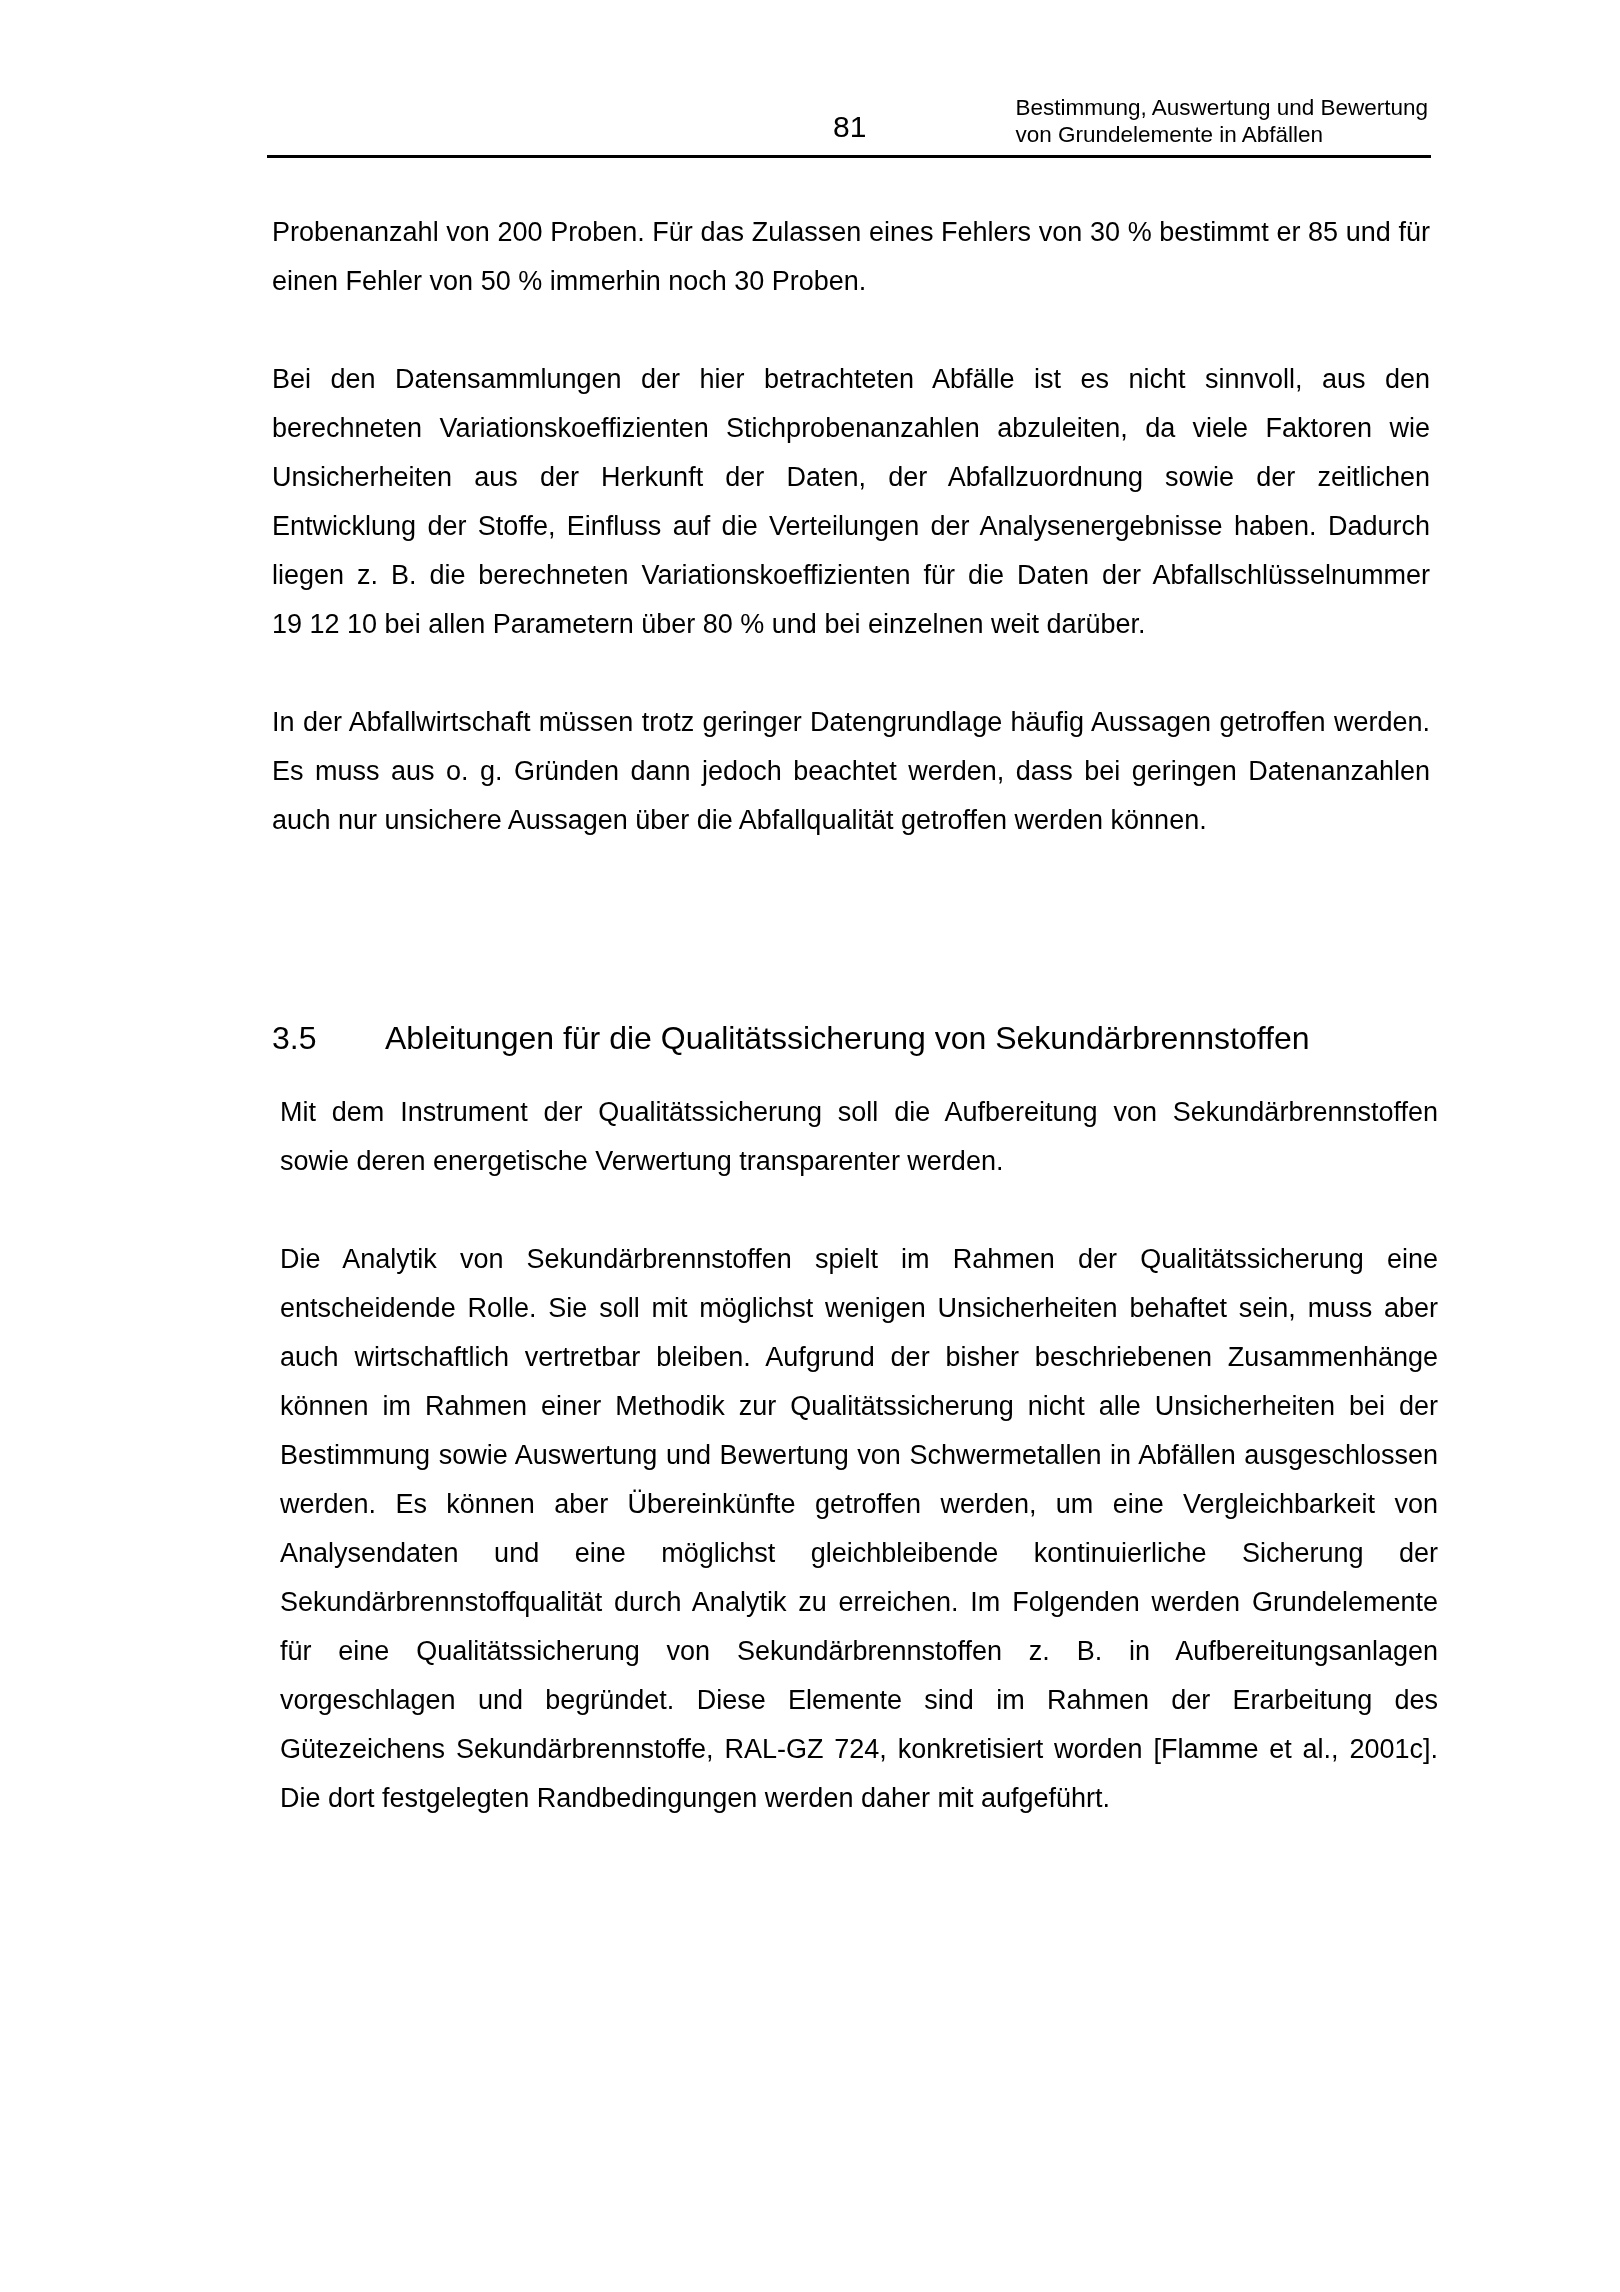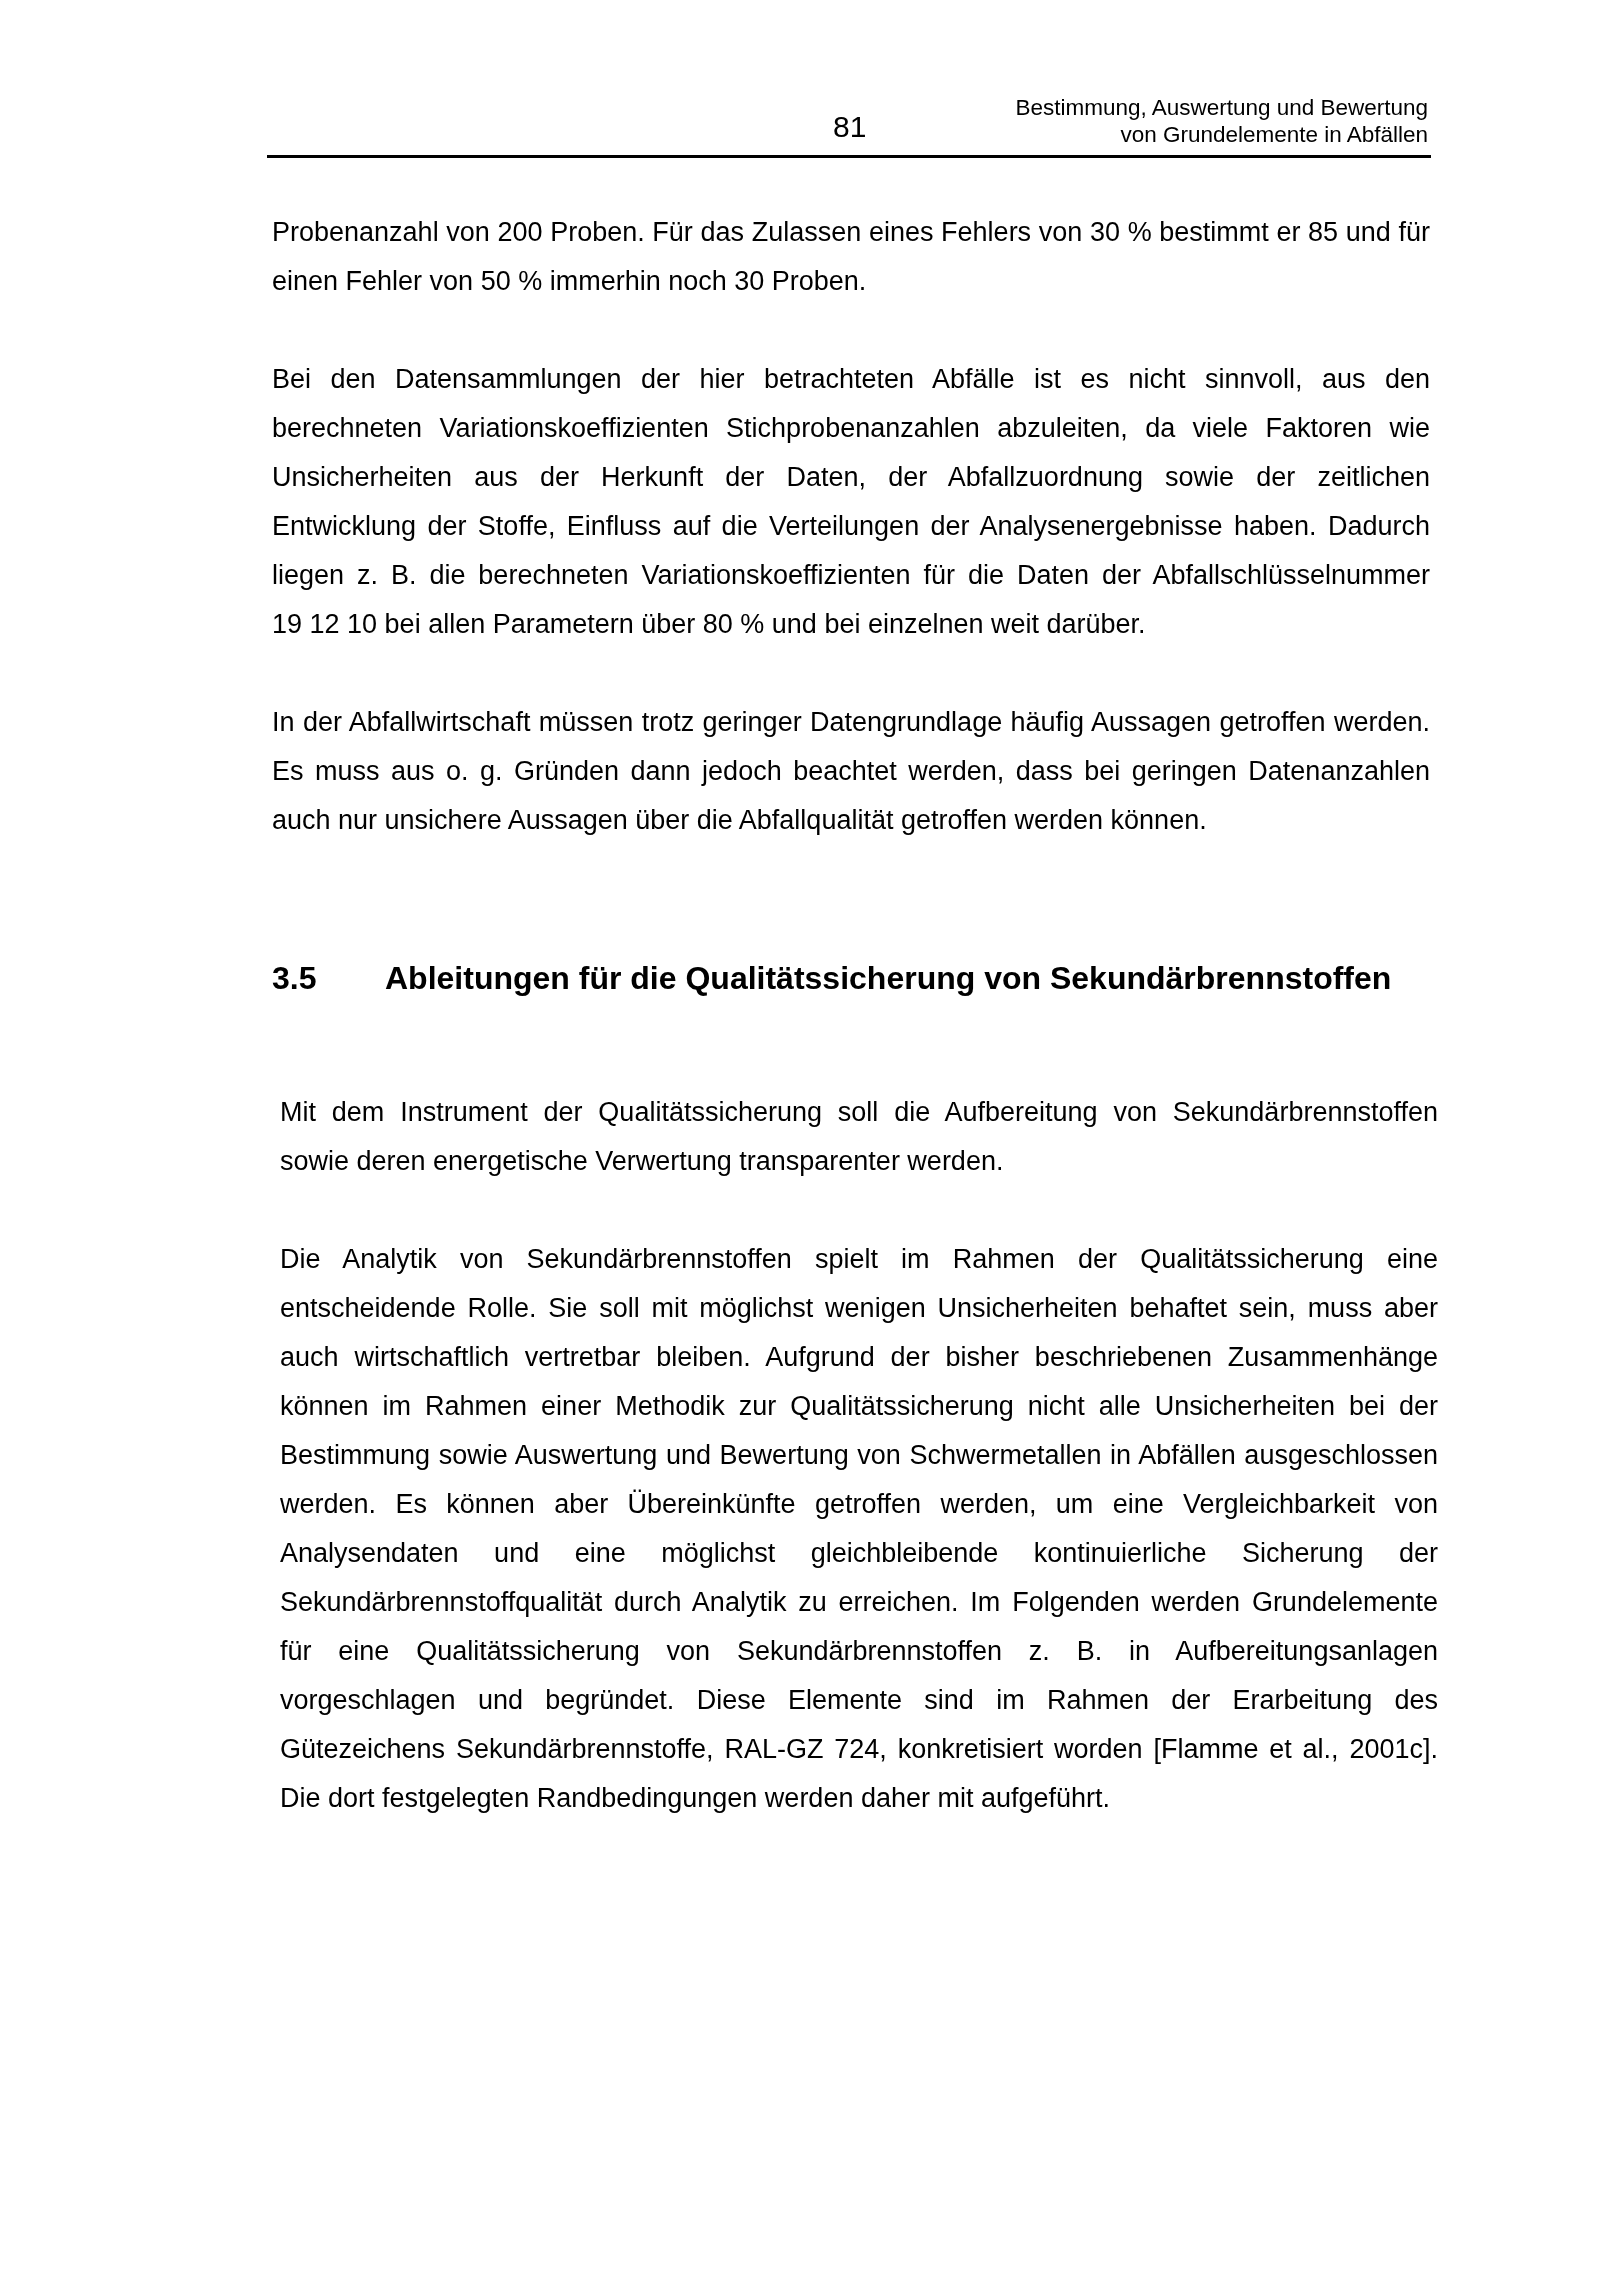--- a/index.html
+++ b/index.html
@@ -30,21 +30,21 @@
       font-size: 30px;
       line-height: 33px;
       text-align: right;
     }
     .running-title {
       position: absolute;
       right: 2.9px;
       top: 95px;
       font-size: 22.5px;
       line-height: 26.5px;
-      text-align: right;
+      text-align: left;
     }
     .running-title div { white-space: nowrap; }
     .header-rule {
       position: absolute;
       left: 0;
       top: 155px;
       width: 1164px;
       height: 2.9px;
       background: #000000;
     }
@@ -58,25 +58,25 @@
       margin: 0 0 49px 0;
       font-size: 27px;
       line-height: 49px;
       text-align: justify;
       hyphens: manual;
     }
     .section-heading {
       margin: 0;
       position: absolute;
       left: 272px;
-      top: 959px;
+      top: 1019px;
       width: 1158px;
       font-size: 32px;
       line-height: 39px;
-      font-weight: bold;
+      font-weight: normal;
       white-space: nowrap;
     }
     .section-heading .sec-num {
       display: inline-block;
       width: 113px;
     }
     .content-2 {
       position: absolute;
       left: 280px;
       top: 1088px;

